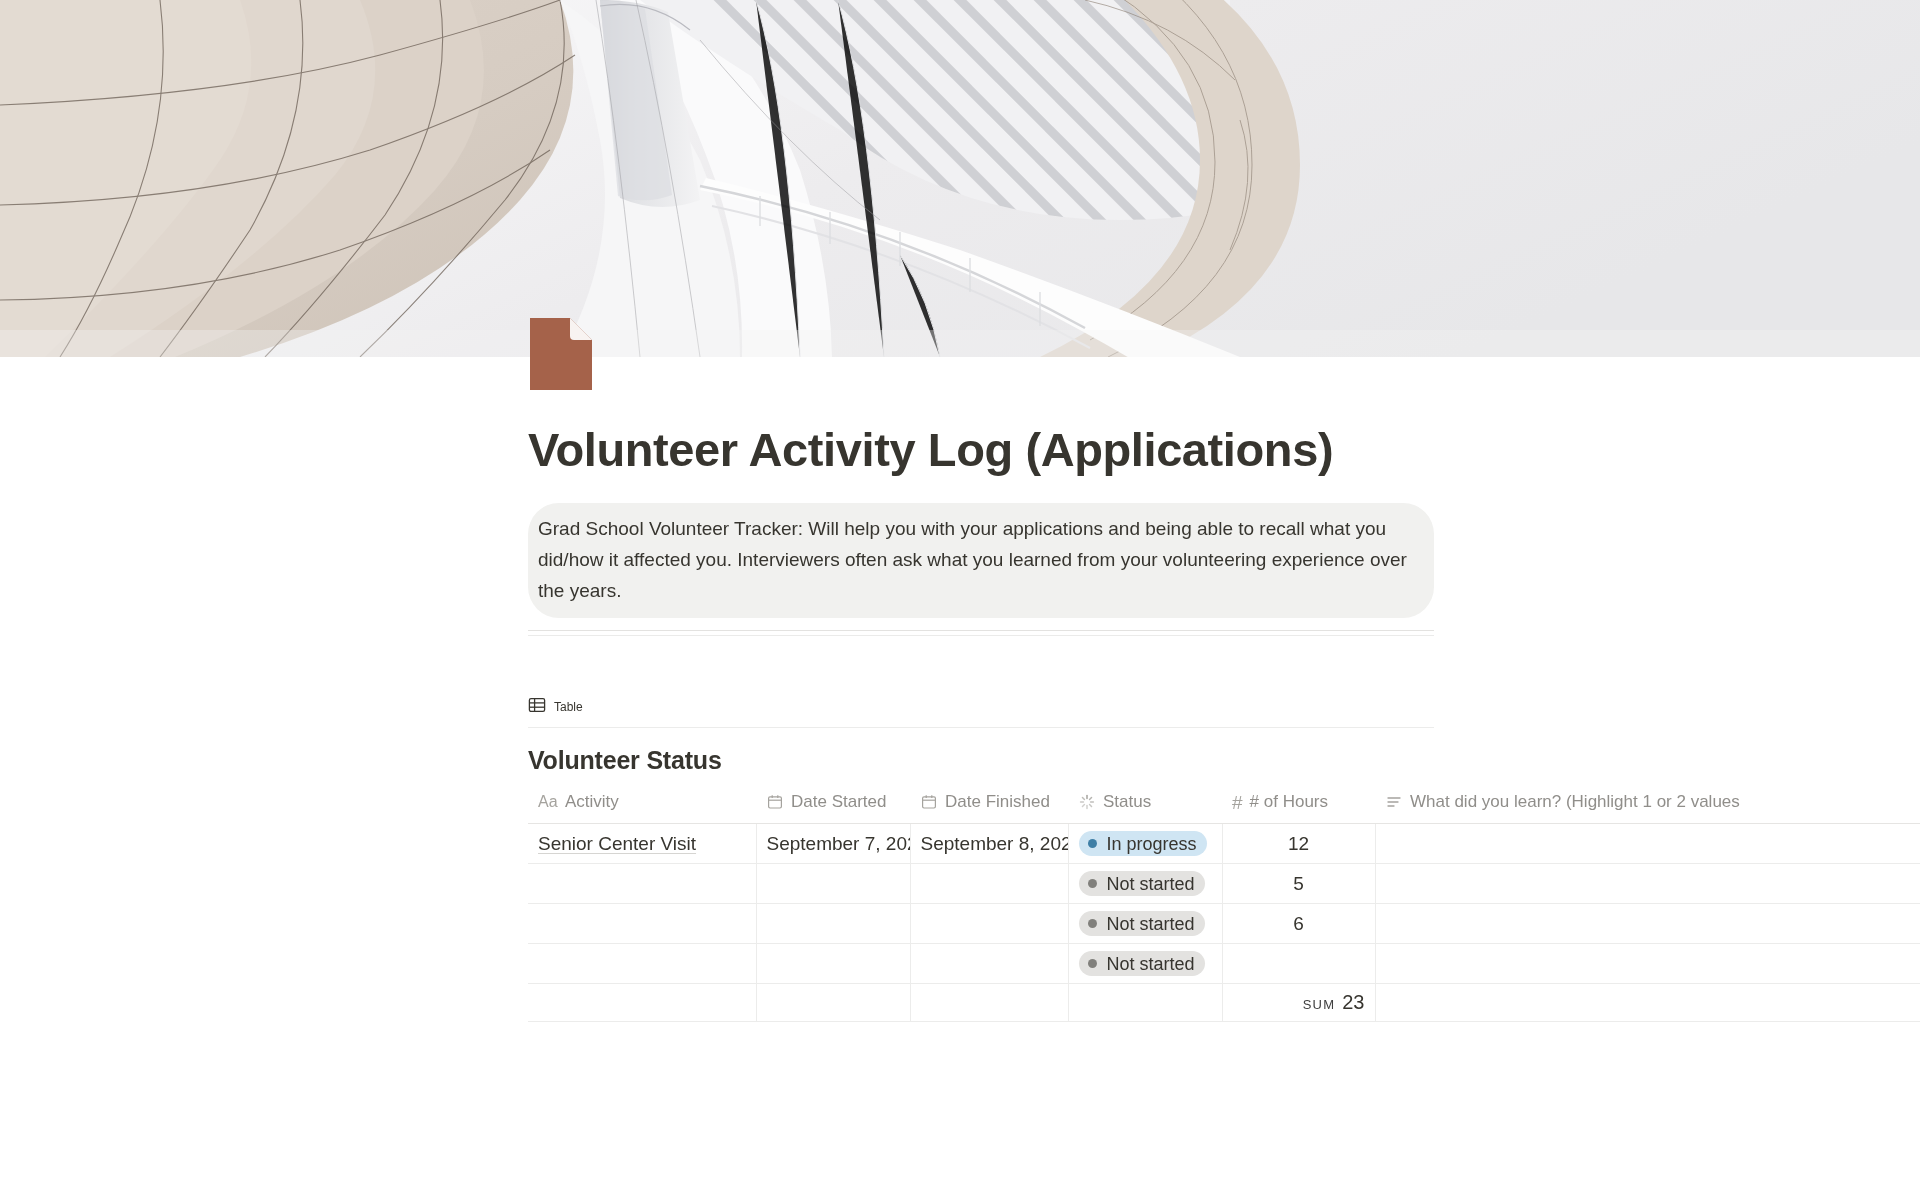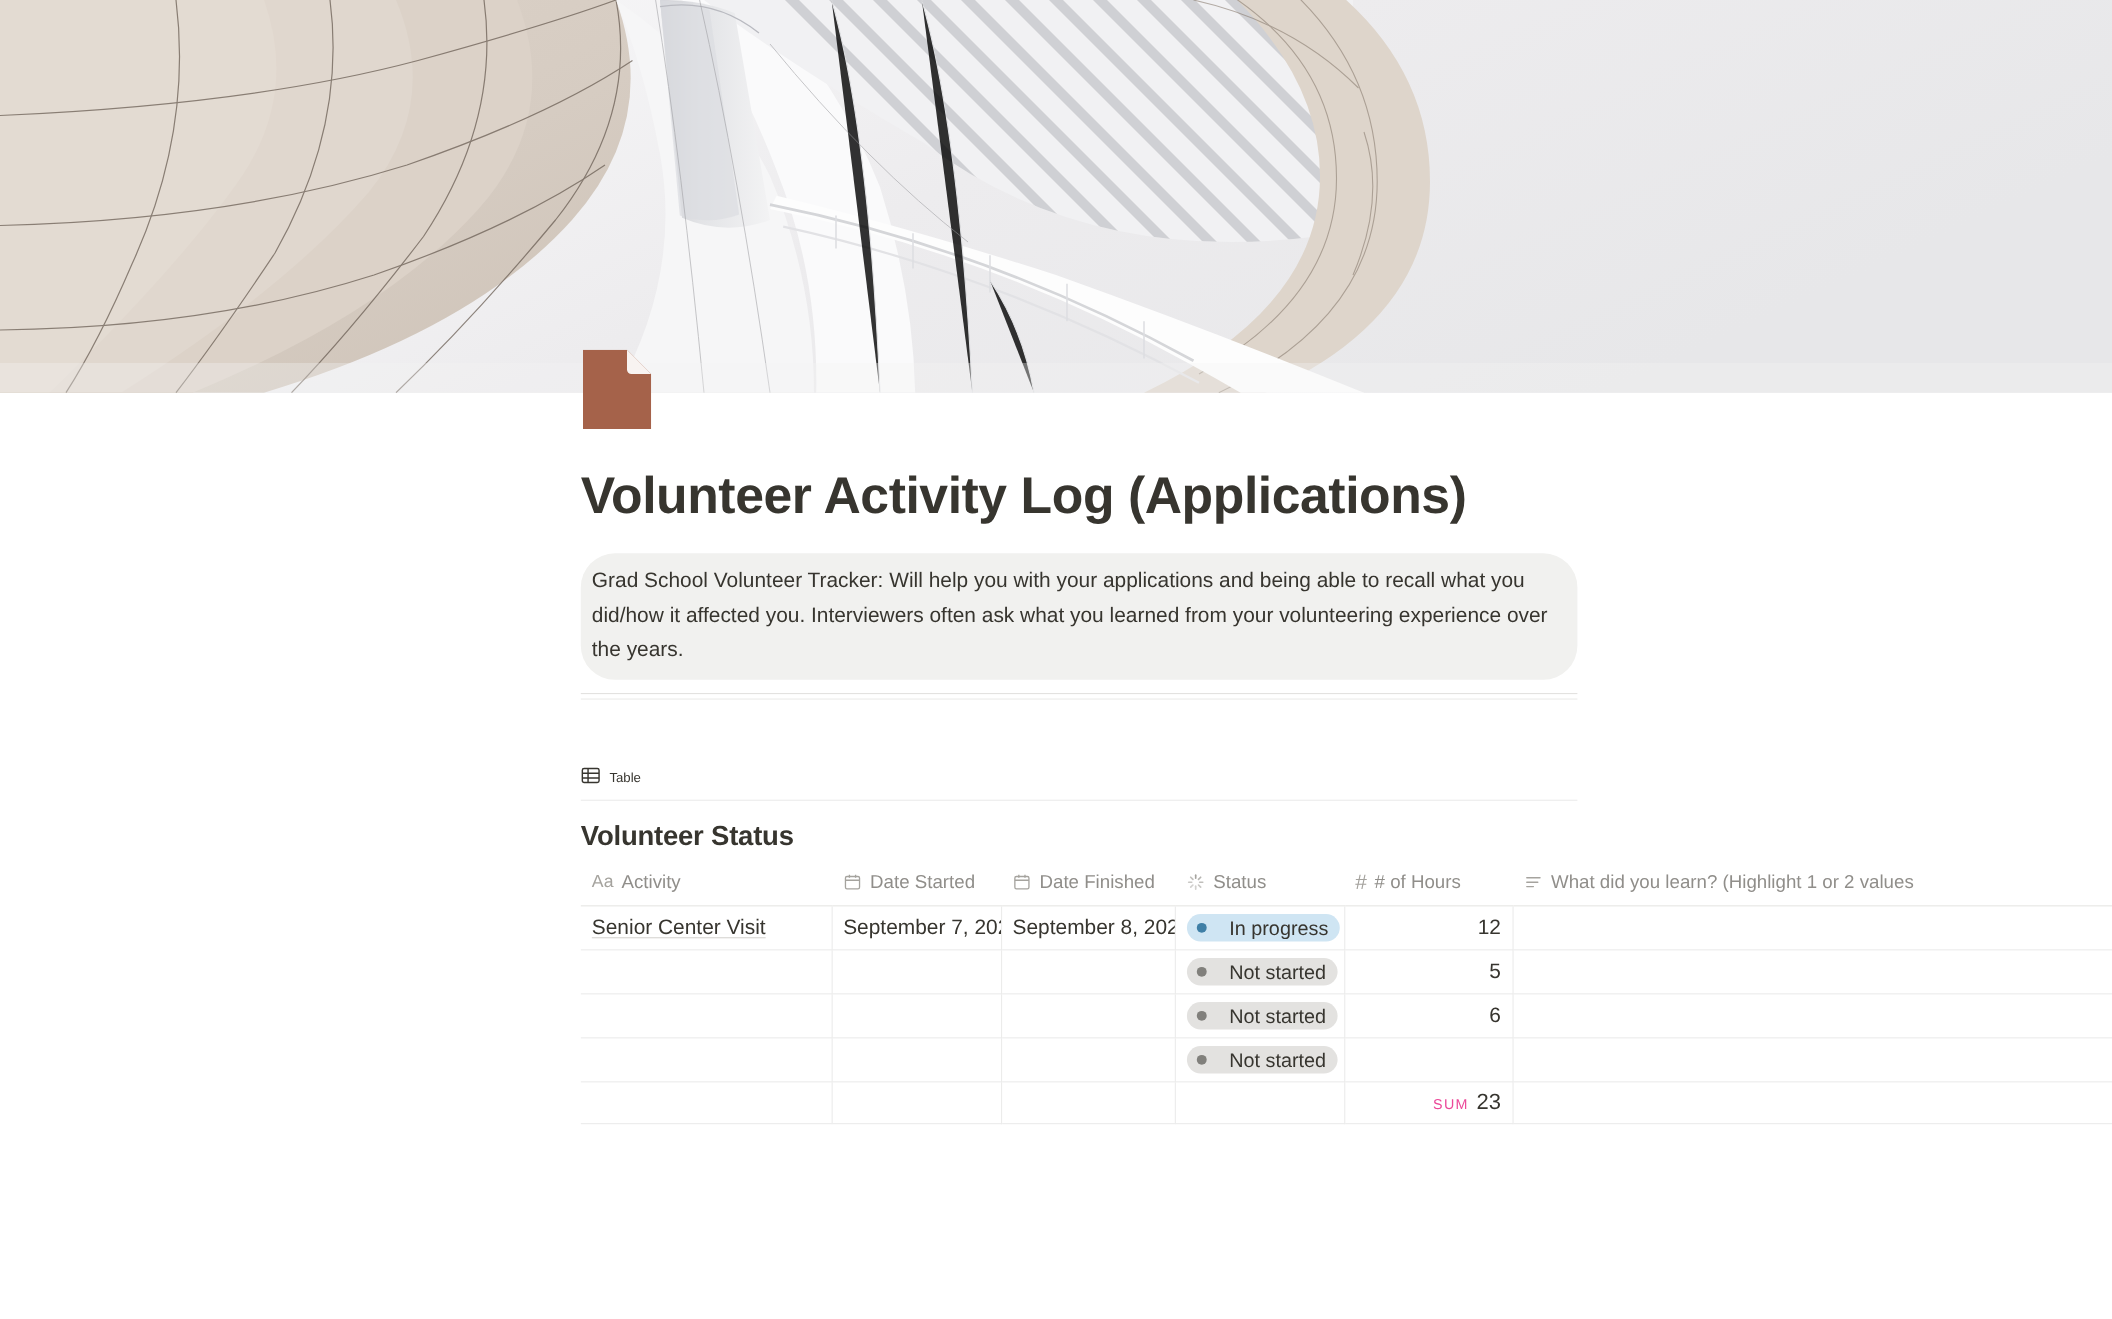--- a/index.html
+++ b/index.html
@@ -130,31 +130,31 @@
     padding: 7px 10px;
     height: 34px;
     border-bottom: 1px solid #ececeb;
     border-right: 1px solid #ececeb;
     vertical-align: middle;
     white-space: nowrap;
     overflow: hidden;
   }
   .table tbody td.first { border-left: none; }
   .table tbody td.last  { border-right: none; }
-  .td-num { text-align: right; padding-right: 14px; margin-left: 19px; }
+  .td-num { text-align: center; padding-right: 14px; margin-left: 19px; }
 
   .row-title {
     text-decoration: underline;
     text-decoration-color: #d6d5d2;
     text-underline-offset: 3px;
     cursor: pointer;
   }
 
   .pill {
-    display: inline-flex; align-items: center; gap: 21px;
+    display: inline-flex; align-items: center; gap: 10px;
     height: 25px;
     padding: 0 10px 0 9px;
     border-radius: 13px;
     font-size: 18px;
     line-height: 1;
     color: #37352f;
     white-space: nowrap;
   }
   .pill .dot { width: 9px; height: 9px; border-radius: 50%; flex: none; }
   .pill.blue { background: #cfe5f3; }
@@ -163,21 +163,21 @@
   .pill.gray .dot { background: #81807c; }
 
   .sum-row td { border: none; padding-top: 10px; }
   .sum-cell {
     text-align: right;
     padding-right: 14px;
     white-space: nowrap;
   }
   .sum-label {
     font-size: 13px;
-    color: #ec4899;
+    color: #404040;
     letter-spacing: 1.2px;
     margin-right: 7px;
   }
   .sum-value { font-size: 20px; color: #37352f; }
 </style>
 </head>
 <body>
 
 <div class="page">
 

